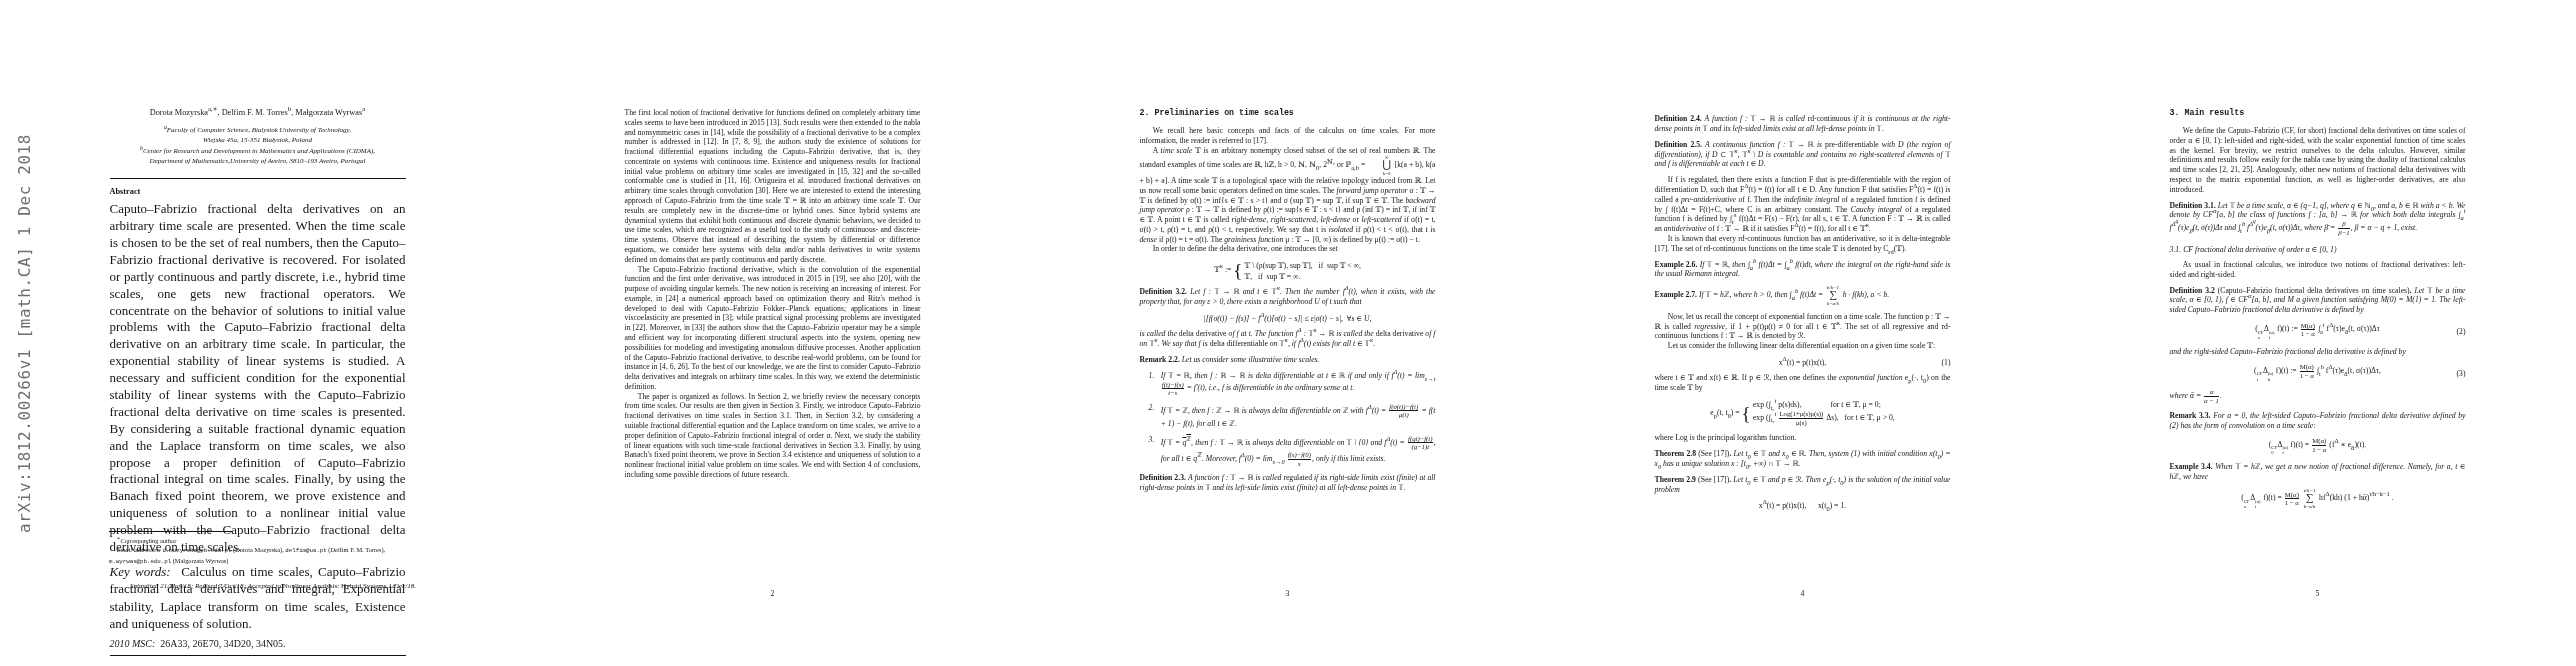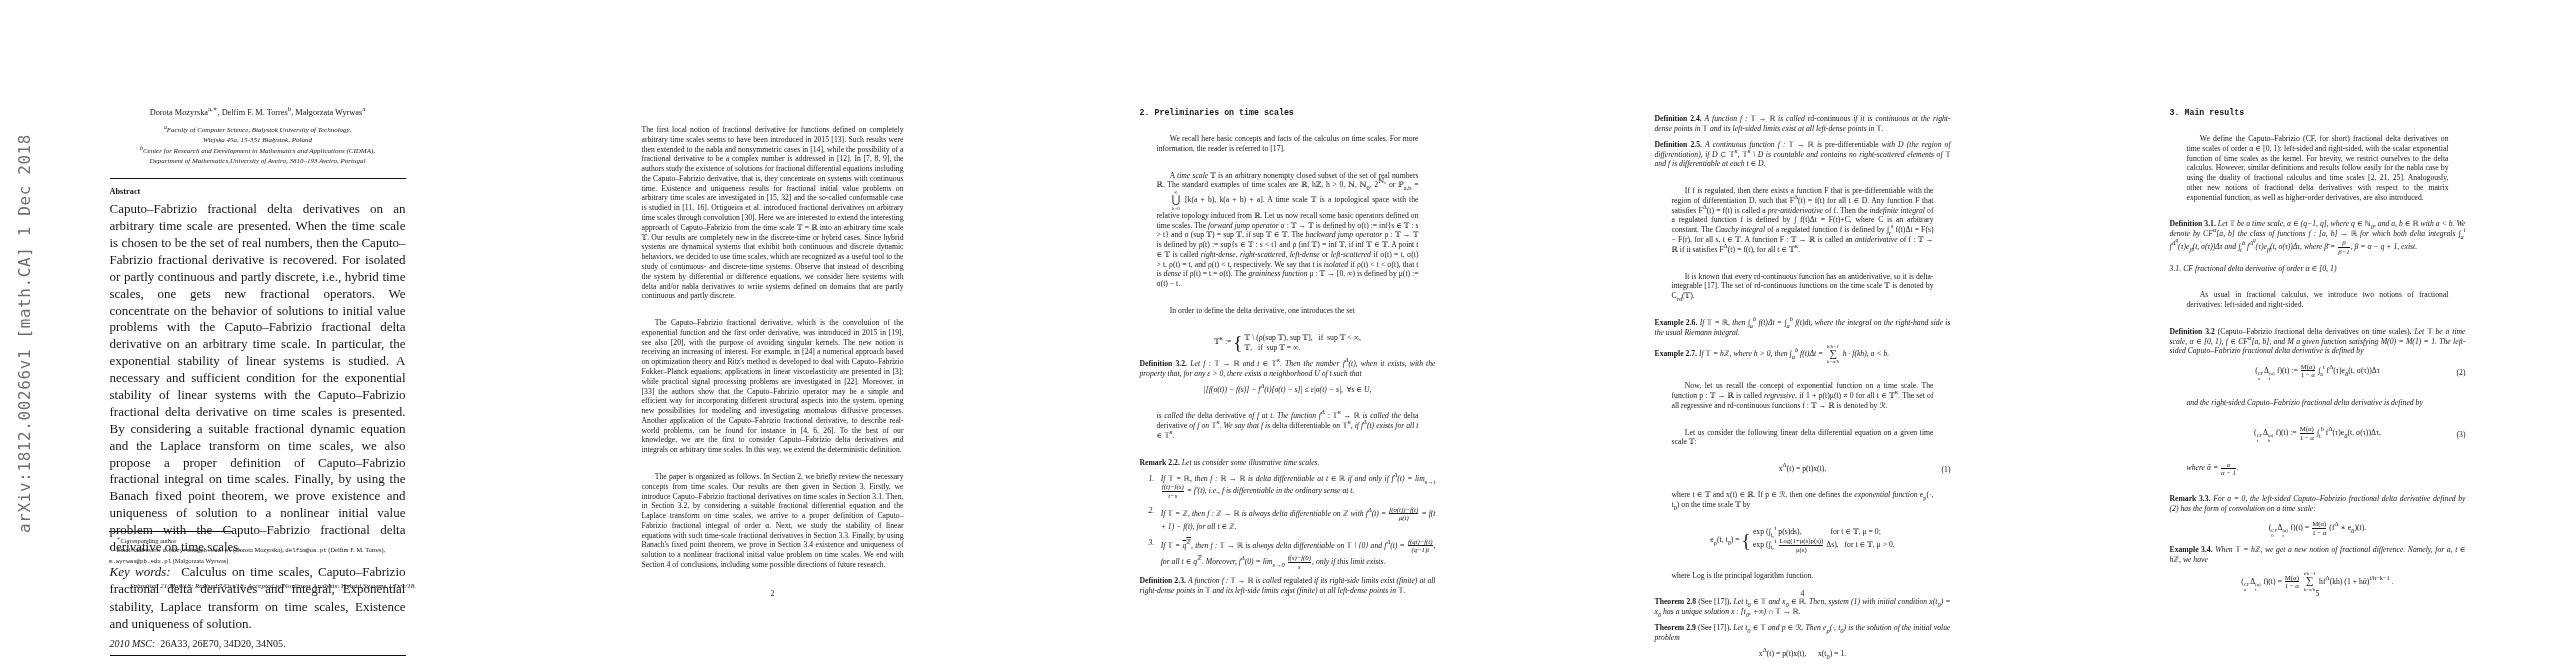--- a/index.html
+++ b/index.html
@@ -15,21 +15,21 @@
   .p1-title{font-size:11.7px;font-weight:400;text-align:center;line-height:1.35;margin:0 0 14.5px 0;}
   .p1-authors{font-size:8.3px;text-align:center;margin:0 0 7.8px 0;}
   .p1-affil{font-size:7px;font-style:italic;text-align:center;line-height:1.5;margin:0 0 11px 0;}
   .rule{border:none;border-top:0.8px solid #121212;margin:0 0 7.8px 0;}
   .rule-bottom{margin:6.7px 0 19px 0;}
   .abs-head{font-size:8.3px;font-weight:bold;margin:0 0 5.6px 0;}
   .abs-text{font-size:13px;text-align:justify;line-height:1.3;margin:0 0 6.7px 0;}
   .keywords{font-size:13px;text-align:justify;line-height:1.35;margin:0 0 5px 0;}
   .msc{font-size:10px;margin:0;}
   .sec-head{font-size:8.3px;font-weight:bold;margin:0 0 9px 0;font-family:Liberation Mono, monospace;}
-  .body-par{font-size:7.7px;line-height:1.27;text-align:justify;margin:17px;}
+  .body-par{font-size:7.7px;line-height:1.27;text-align:justify;margin:0;}
   .indent{text-indent:13.3px;}
   .fnblock{position:absolute;top:531px;left:109px;width:296px;}
   .fn-rule{border:none;border-top:0.6px solid #121212;width:123px;margin:0 0 3.9px 0;}
   .fn-line{font-size:6.4px;line-height:1.45;margin:0;text-indent:7.8px;}
   .submitted{position:absolute;top:582px;left:99px;width:318px;font-size:7.1px;font-style:italic;margin:0;padding-left:31px;}
   .rm{font-style:normal;}
   .mono{font-family:"Liberation Mono","DejaVu Sans Mono",monospace;font-size:0.9em;}
   
   .thmblock{font-size:7.7px;line-height:1.27;text-align:justify;margin:6.1px 0;}
   .subsec{font-size:7.8px;font-style:italic;margin:9px 0 5.6px 0;}

